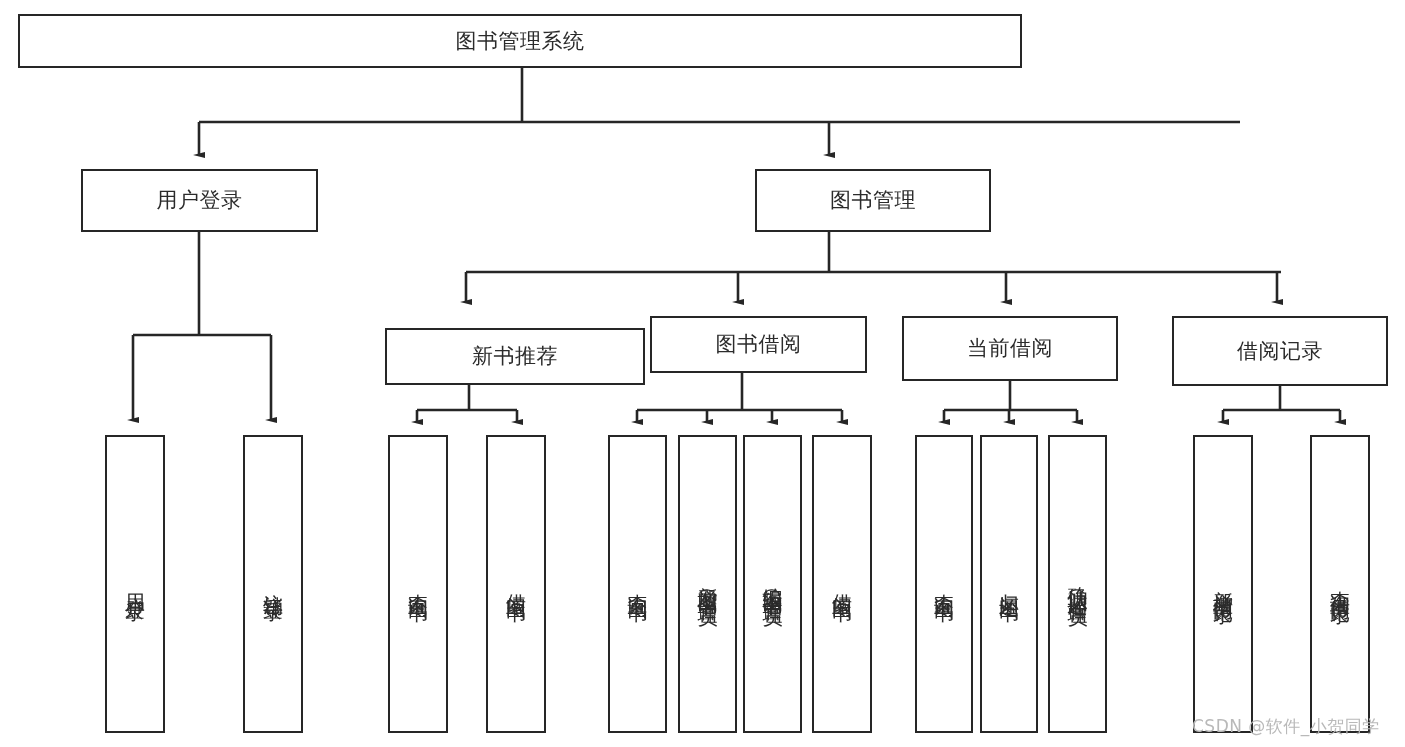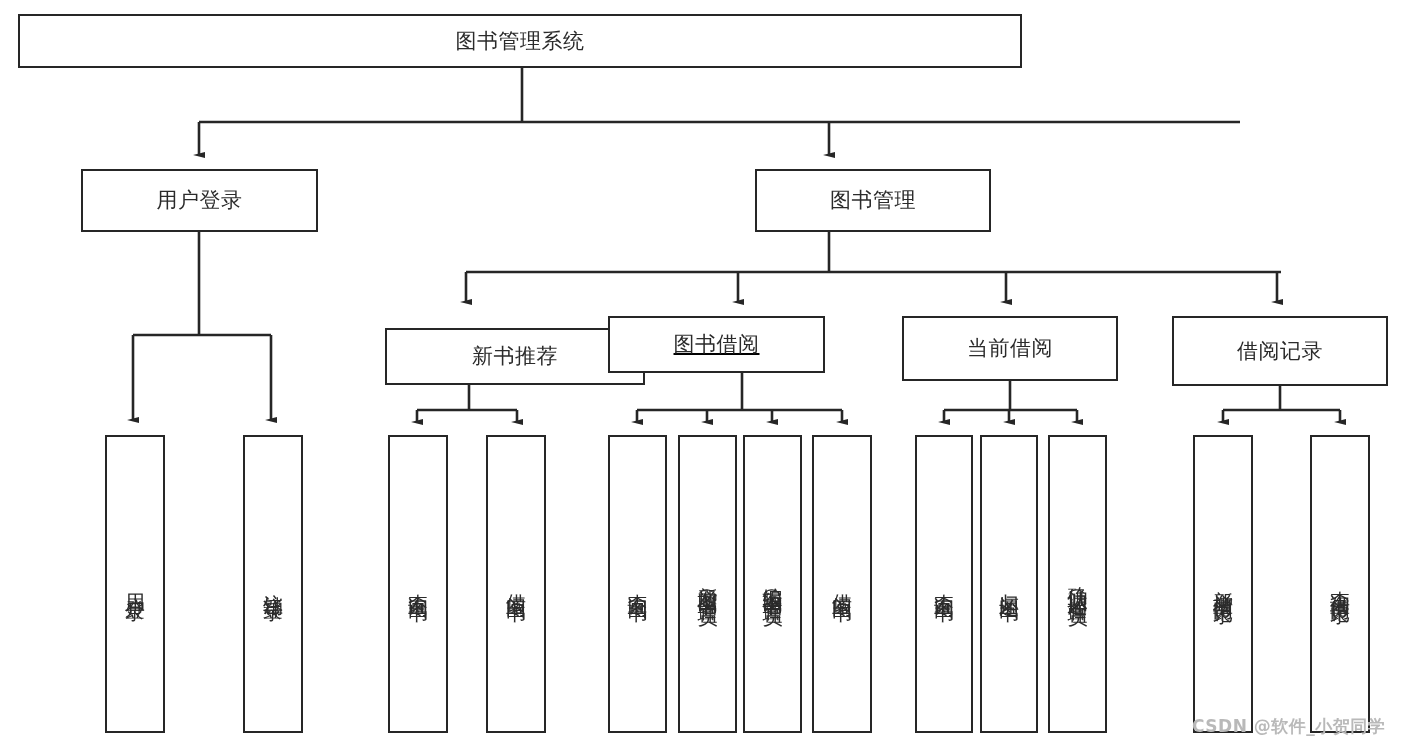--- a/index.html
+++ b/index.html
@@ -125,21 +125,21 @@
   <div class="node" style="left:81px; top:169px; width:237px; height:63px;">
     <span class="node-label">用户登录</span>
   </div>
   <div class="node" style="left:711px; top:169px; width:236px; height:63px;margin-left:44px;">
     <span class="node-label">图书管理</span>
   </div>
 
   <div class="node" style="left:361px; top:328px; width:260px; height:57px;margin-left:24px;">
     <span class="node-label">新书推荐</span>
   </div>
-  <div class="node" style="left:608px; top:316px; width:217px; height:57px;text-decoration:underline;">
+  <div class="node" style="left:650px; top:316px; width:217px; height:57px;">
     <span class="node-label">图书借阅</span>
   </div>
   <div class="node" style="left:902px; top:316px; width:216px; height:65px;">
     <span class="node-label">当前借阅</span>
   </div>
   <div class="node" style="left:1172px; top:316px; width:216px; height:70px;">
     <span class="node-label">借阅记录</span>
   </div>
 
   <div class="node leaf" style="left:105px; top:435px; width:60px; height:298px;">
@@ -175,15 +175,15 @@
   <div class="node leaf" style="left:1048px; top:435px; width:59px; height:298px;">
     <span class="node-label">确认归还（管理员）</span>
   </div>
   <div class="node leaf" style="left:1193px; top:435px; width:60px; height:298px;">
     <span class="node-label">新增借阅记录</span>
   </div>
   <div class="node leaf" style="left:1310px; top:435px; width:60px; height:298px;">
     <span class="node-label">查询借阅记录</span>
   </div>
 
-  <div class="watermark" style="left:1192px; top:715px;font-weight:bold;">CSDN @软件_小贺同学</div>
+  <div class="watermark" style="left:1192px; top:715px;">CSDN @软件_小贺同学</div>
 
 </div>
 
 </body></html>

